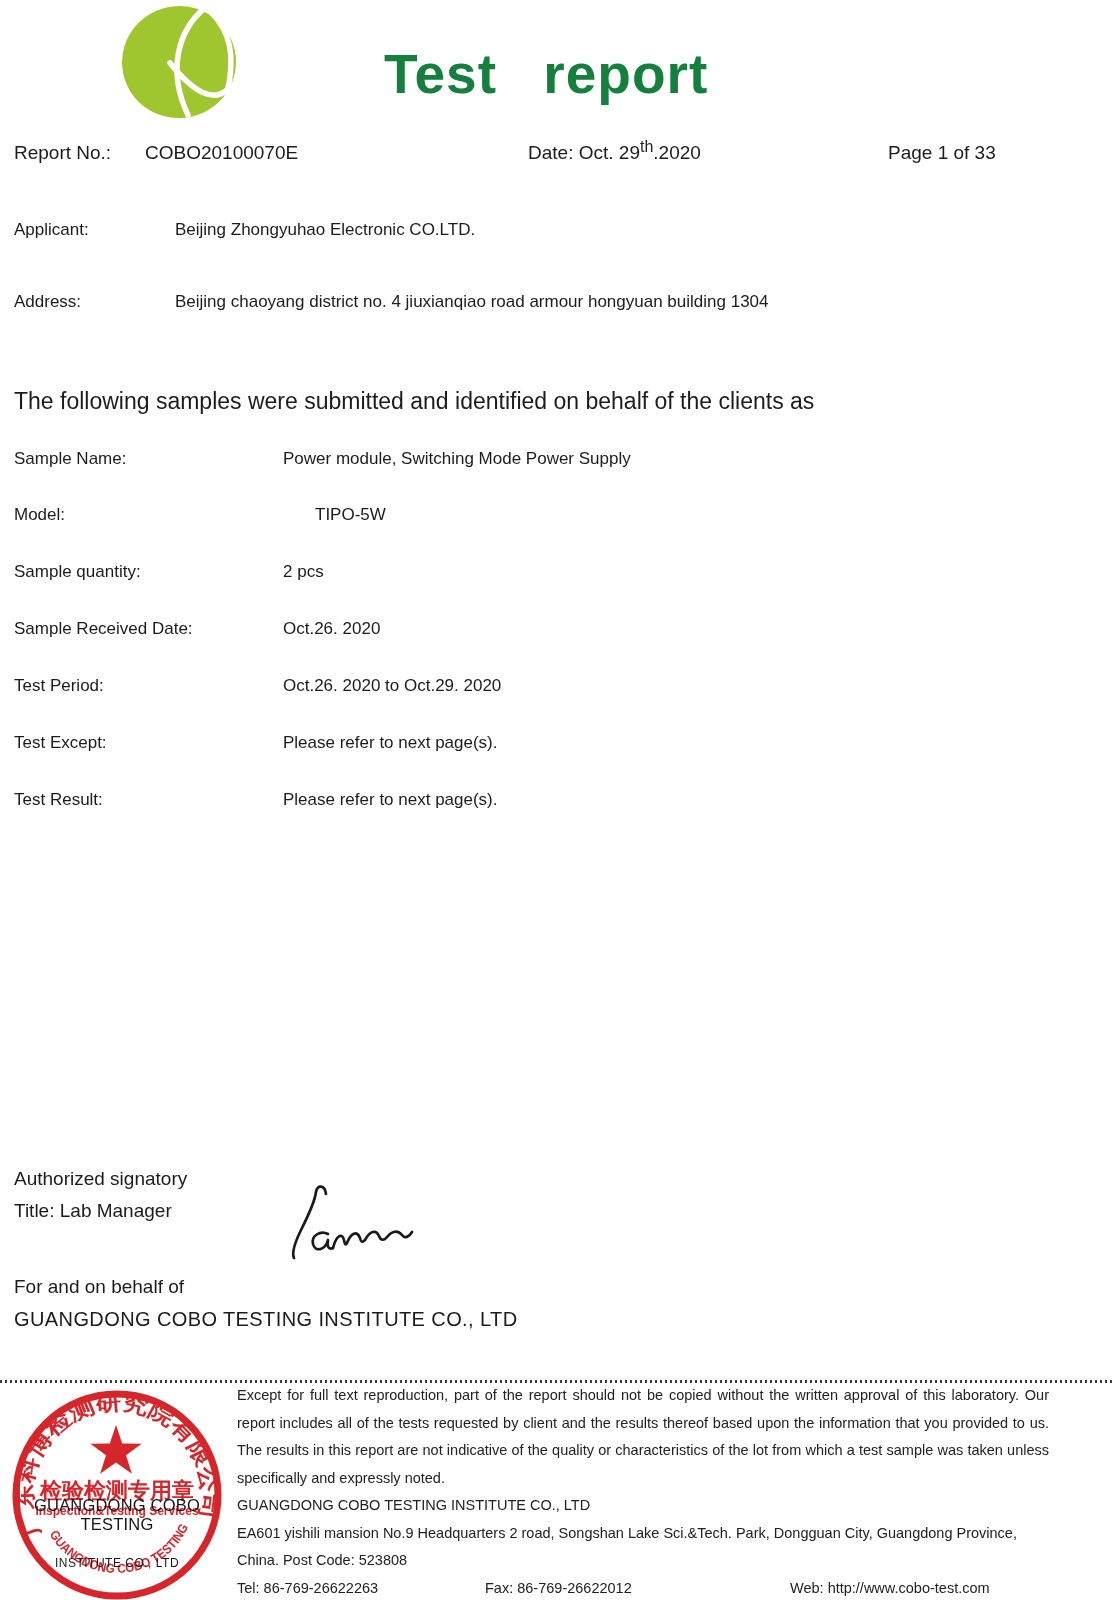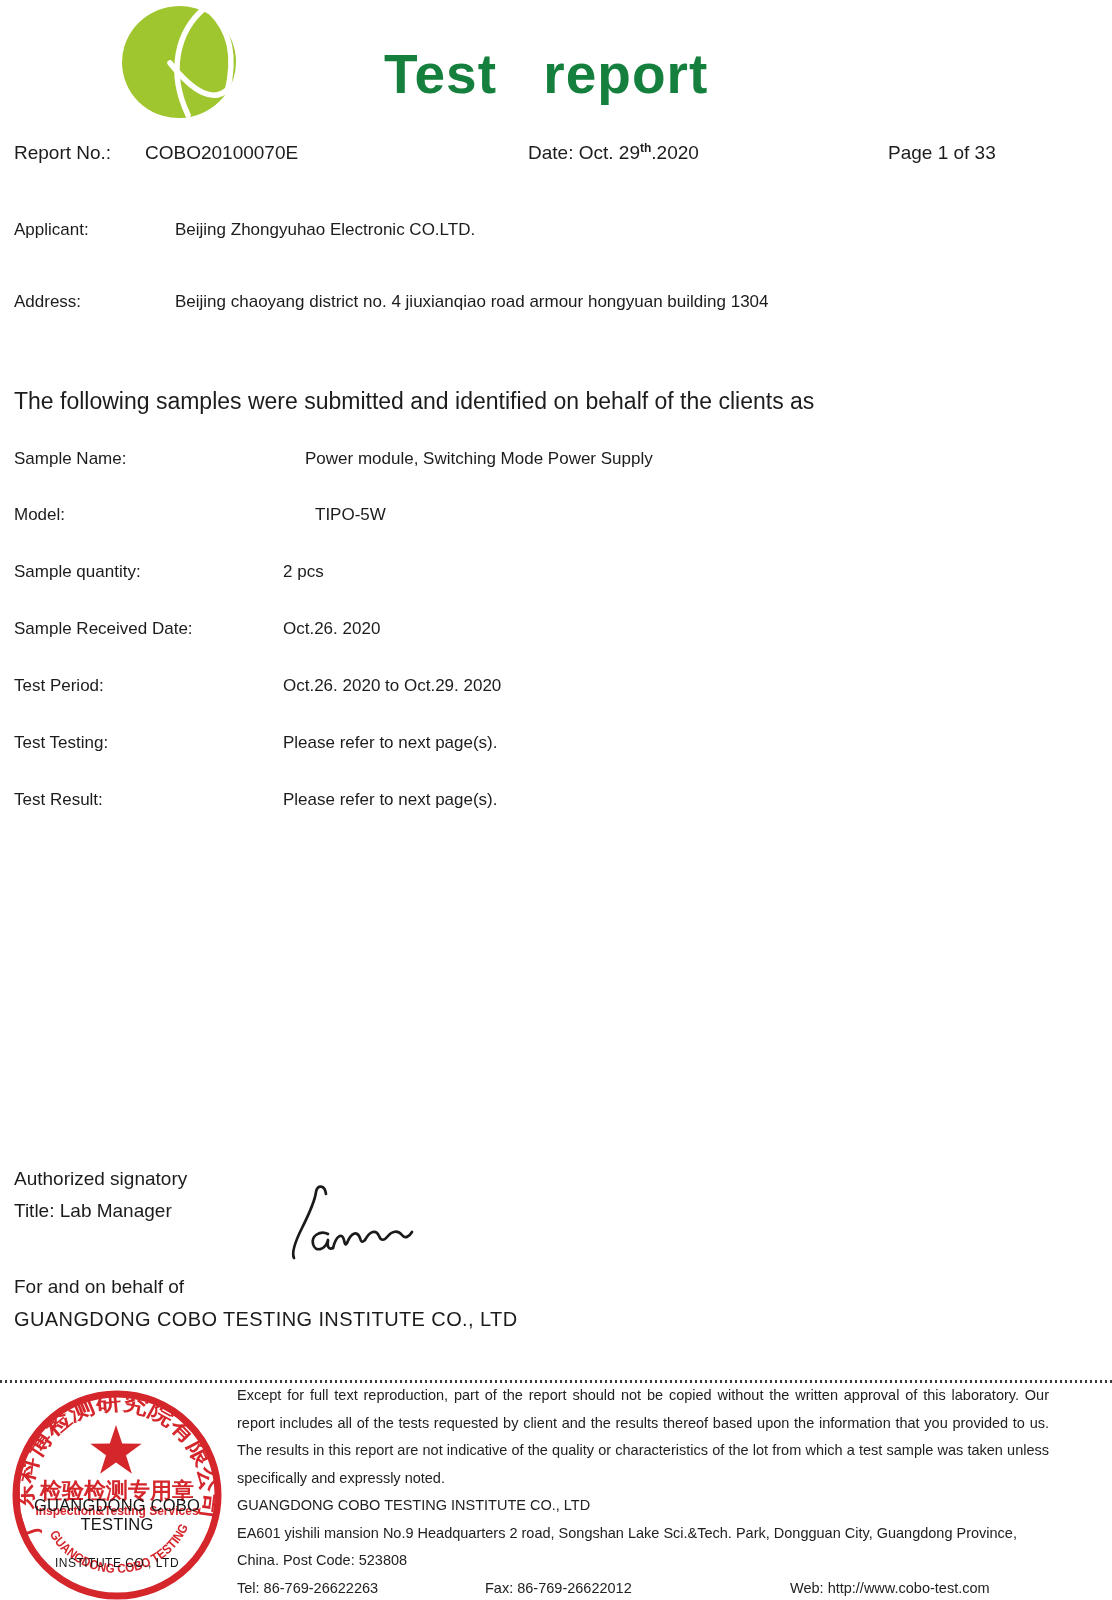--- a/index.html
+++ b/index.html
@@ -17,21 +17,21 @@
   .title{
     position:absolute;left:384px;top:42px;
     font-size:55px;font-weight:bold;letter-spacing:1px;word-spacing:30px;
     color:#15803d;white-space:nowrap;
   }
   .report-row{position:absolute;top:142px;left:0;right:0;height:26px;font-size:19px;}
   .report-row .lbl{position:absolute;left:14px;}
   .report-row .val{position:absolute;left:145px;}
   .report-row .date{position:absolute;left:528px;}
   .report-row .pageno{position:absolute;left:888px;}
-  sup.sup{font-size:12px;vertical-align:super;line-height:0;font-weight:bold;}
+  sup.sup{font-size:16px;vertical-align:super;line-height:0;}
   
   .row{position:absolute;left:14px;display:flex;font-size:17px;line-height:24px;}
   .row .label{flex:0 0 auto;}
   .party-label{width:161px;}
   .field-label{width:269px;}
   .intro{position:absolute;left:14px;top:388px;font-size:23px;}
   
   .sig-line{position:absolute;left:14px;font-size:19px;}
   .sig-company{font-size:20px;letter-spacing:.4px;}
   .signature-svg{position:absolute;left:278px;top:1178px;width:136px;height:88px;}
@@ -87,42 +87,42 @@
     <span class="label party-label">Applicant:</span>
     <span>Beijing Zhongyuhao Electronic CO.LTD.</span>
   </div>
   <div class="row" style="top:290px;">
     <span class="label party-label">Address:</span>
     <span>Beijing chaoyang district no. 4 jiuxianqiao road armour hongyuan building 1304</span>
   </div>
 
   <div class="intro">The following samples were submitted and identified on behalf of the clients as</div>
 
-  <div class="row" style="top:447px;gap:22px;">
+  <div class="row" style="top:447px;">
     <span class="label field-label">Sample Name:</span>
     <span>Power module, Switching Mode Power Supply</span>
   </div>
   <div class="row" style="top:503px;gap:32px;">
     <span class="label field-label">Model:</span>
     <span>TIPO-5W</span>
   </div>
   <div class="row" style="top:560px;">
     <span class="label field-label">Sample quantity:</span>
     <span>2 pcs</span>
   </div>
   <div class="row" style="top:617px;">
     <span class="label field-label">Sample Received Date:</span>
     <span>Oct.26. 2020</span>
   </div>
   <div class="row" style="top:674px;">
     <span class="label field-label">Test Period:</span>
     <span>Oct.26. 2020 to Oct.29. 2020</span>
   </div>
   <div class="row" style="top:731px;">
-    <span class="label field-label">Test Testing:</span>
+    <span class="label field-label">Test Except:</span>
     <span>Please refer to next page(s).</span>
   </div>
   <div class="row" style="top:788px;">
     <span class="label field-label">Test Result:</span>
     <span>Please refer to next page(s).</span>
   </div>
 
   <div class="sig-line" style="top:1168px;">Authorized signatory</div>
   <div class="sig-line" style="top:1200px;">Title: Lab Manager</div>
 

